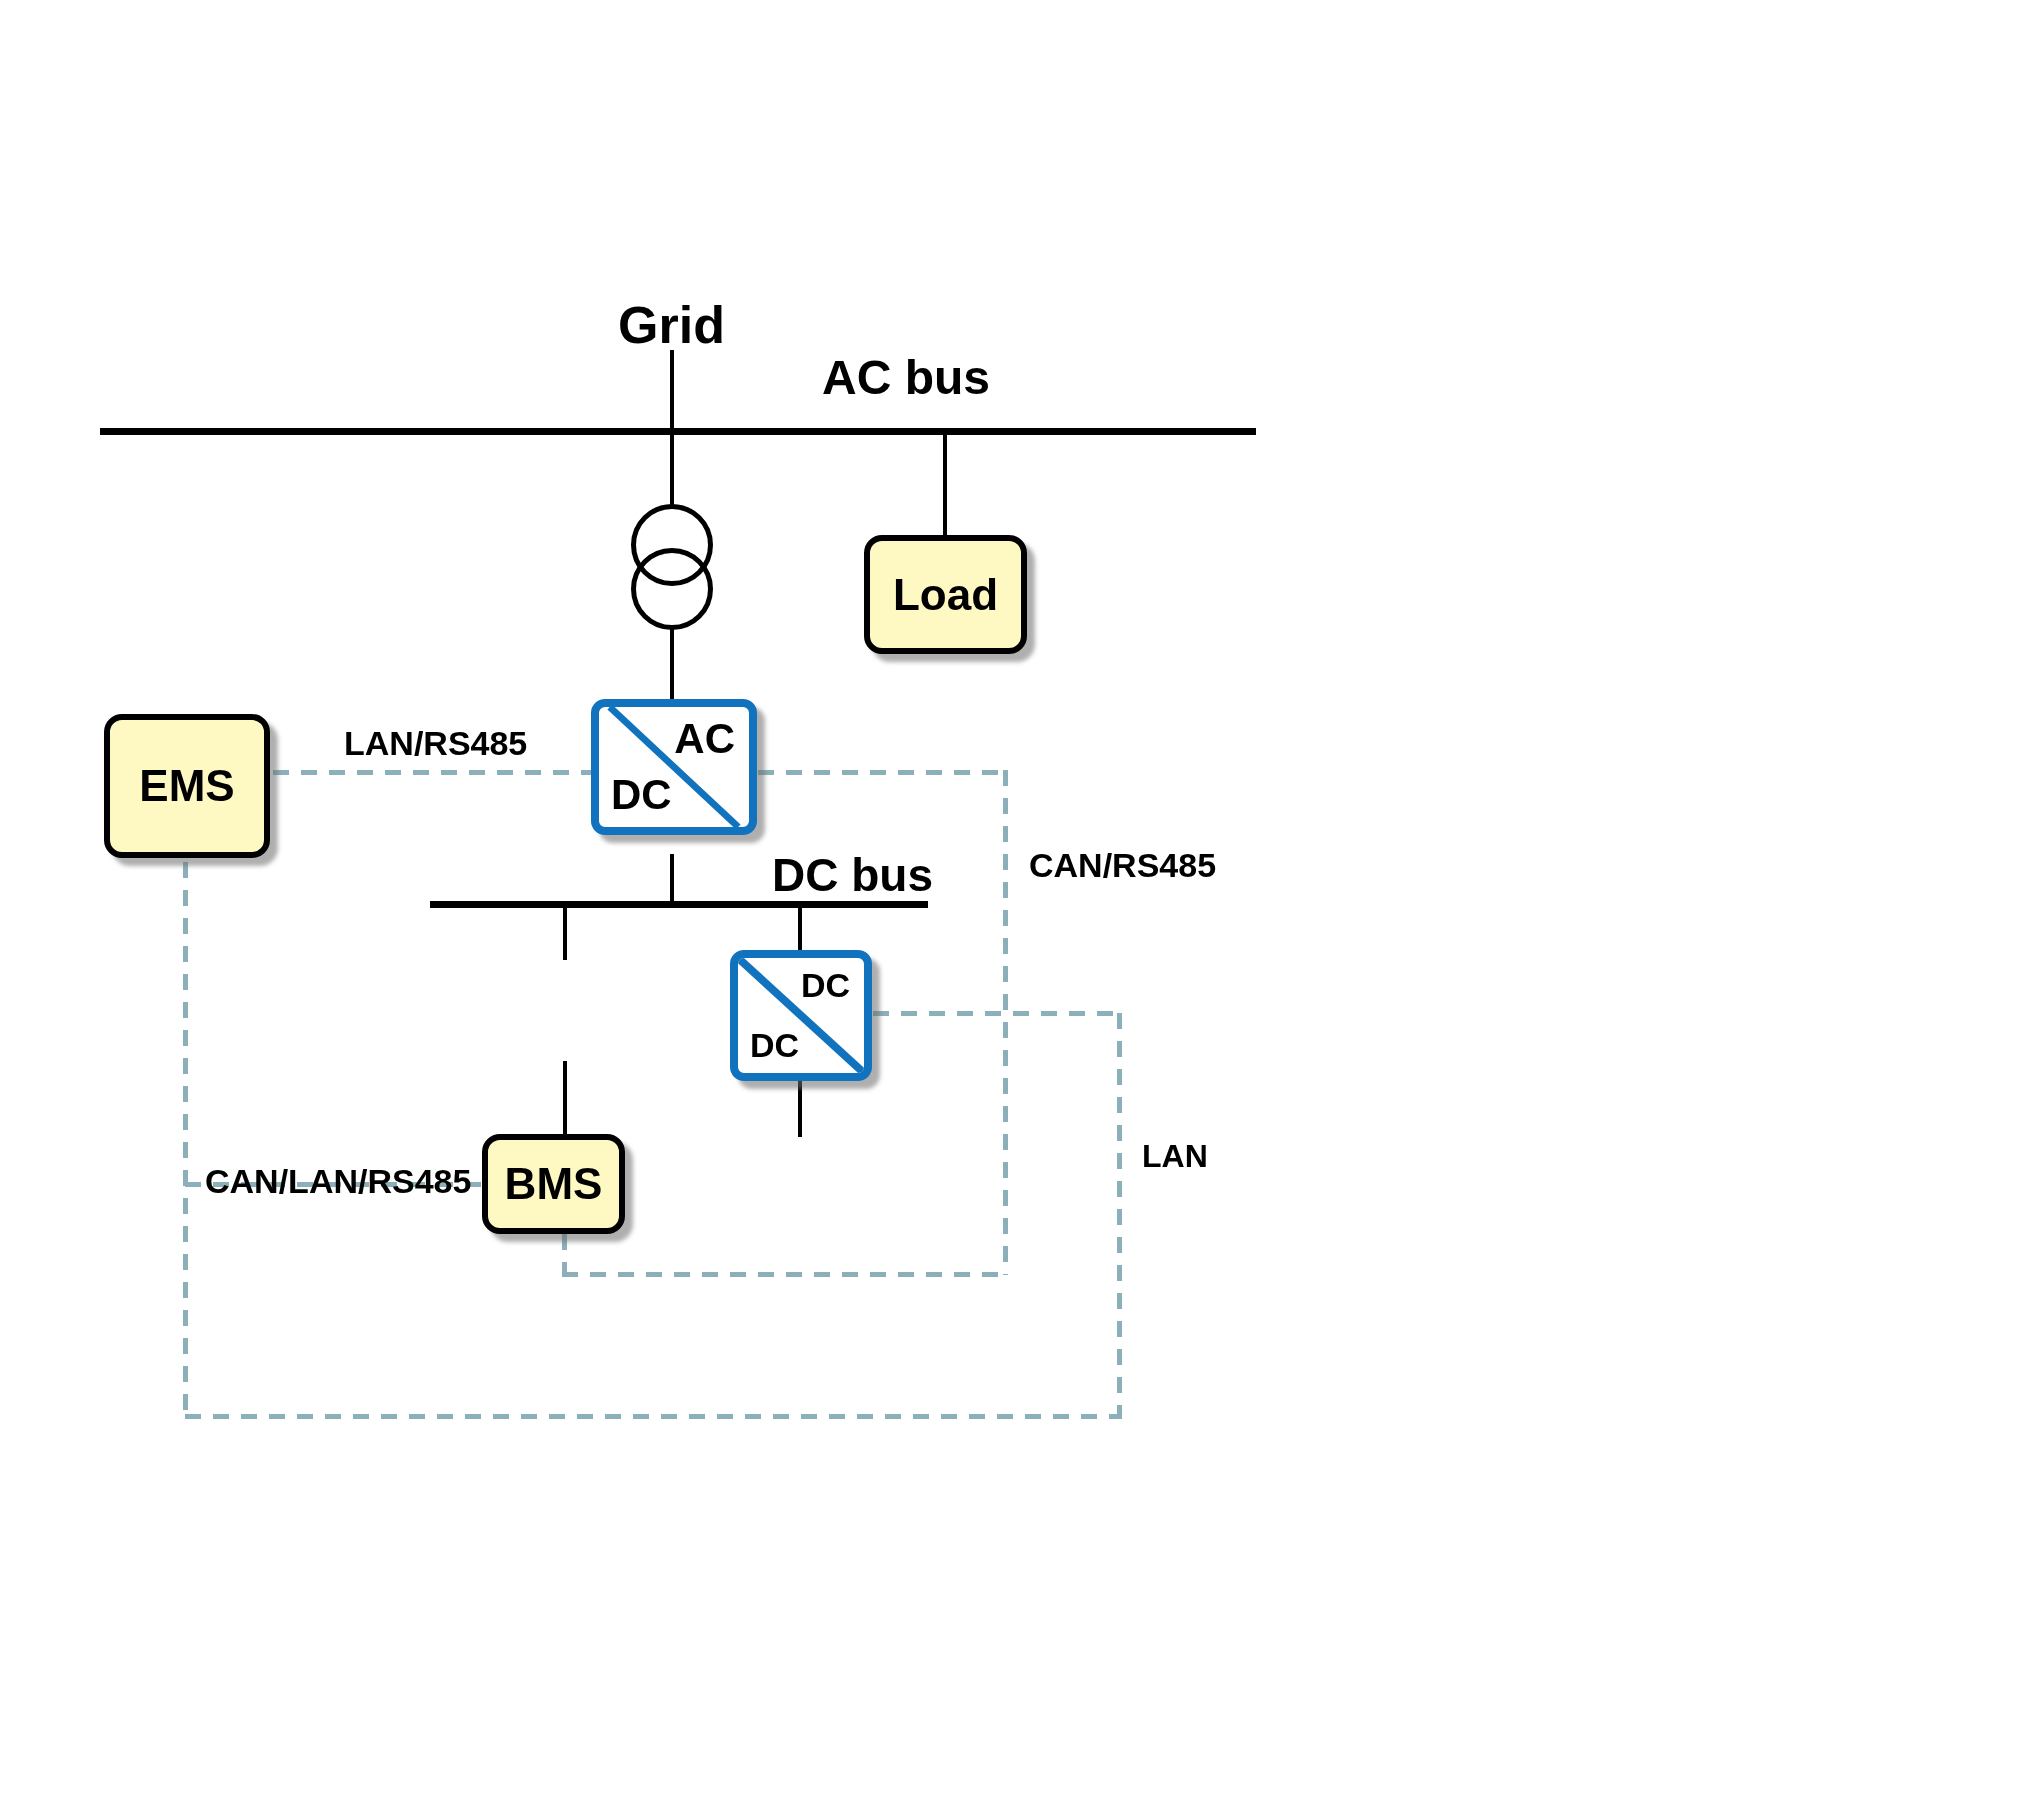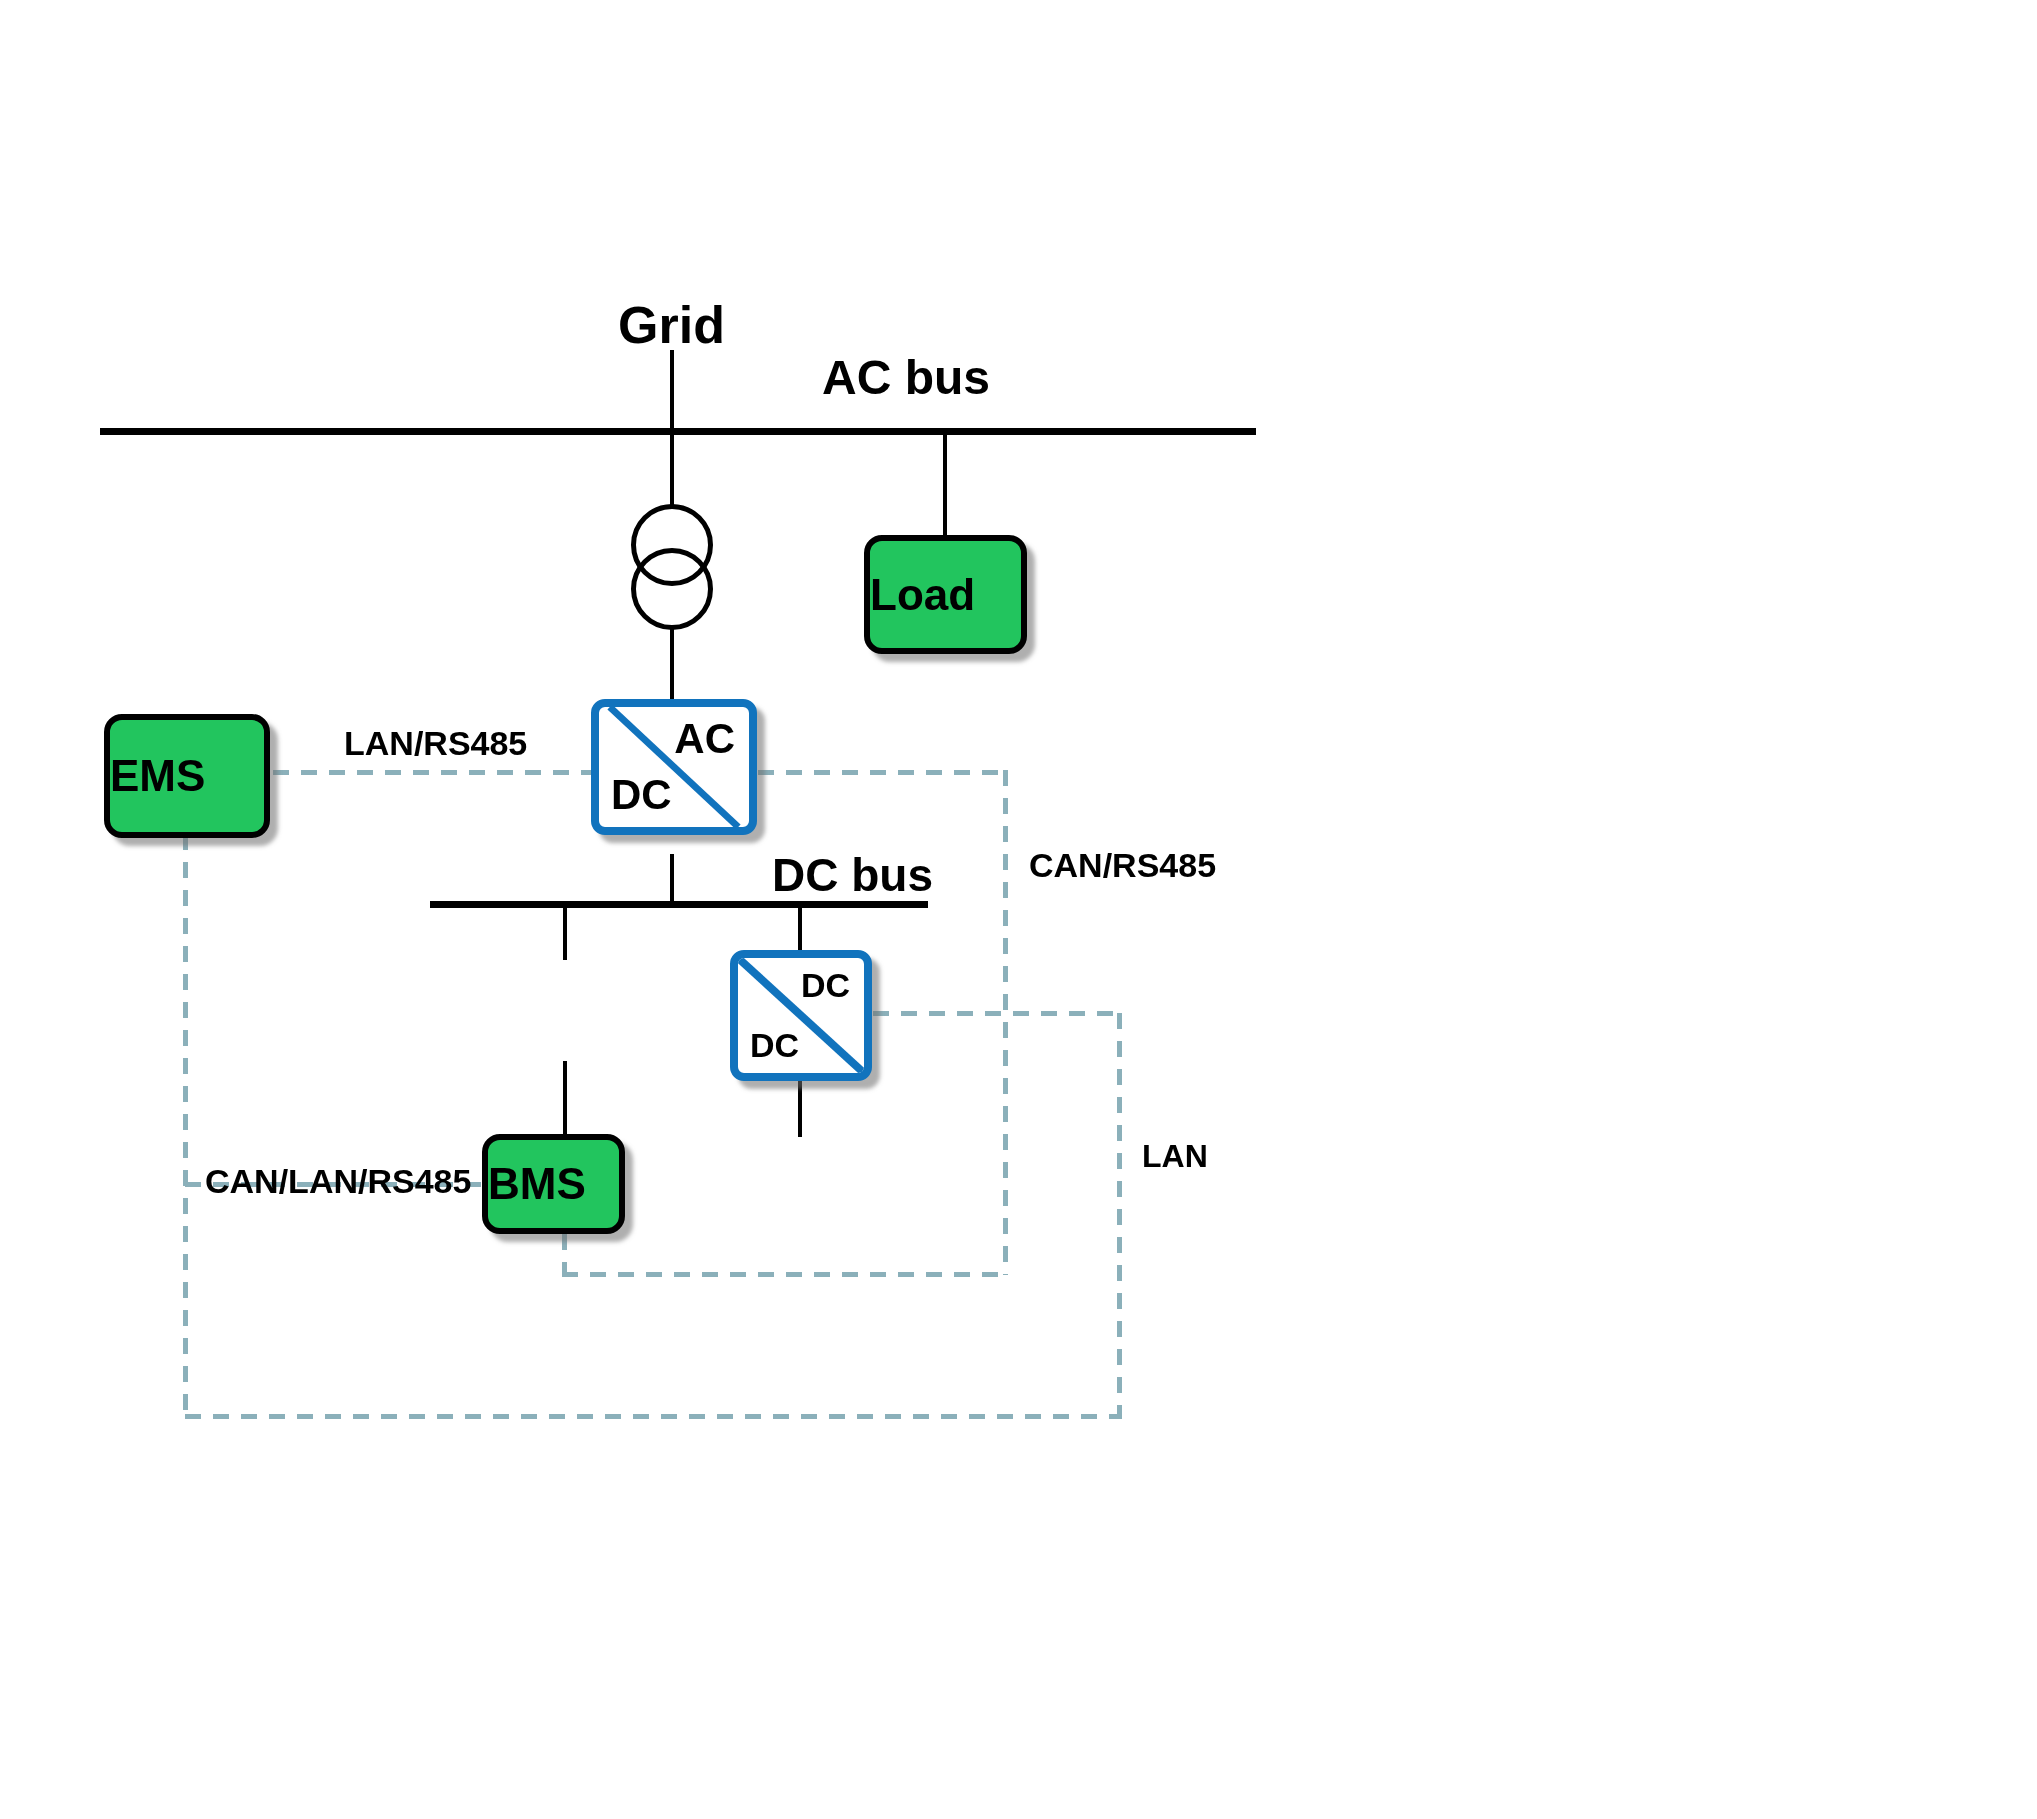--- a/index.html
+++ b/index.html
@@ -28,25 +28,25 @@
     background: repeating-linear-gradient(180deg,
       var(--dashed-teal, #8bb0ba) 0 16px, transparent 16px 28px);
   }
 
   
   .bus { position: absolute; background: #000000; height: 7px; }
 
   
   .node {
     position: absolute;
-    background: #22c55e;
+    background: #fef9c3;
     border: 6px solid #000000;
     border-radius: 18px;
     box-shadow: 8px 8px 4px rgba(110,110,110,0.55);
-    display: flex; align-items: center; 
+    display: flex; align-items: center; justify-content: center;
     font-weight: bold; font-size: 44px; color: #000;
     white-space: nowrap;
   }
 
   
   .conv {
     position: absolute;
     background: #ffffff;
     border: 8px solid var(--converter-blue, #1173bd);
     border-radius: 14px;
@@ -104,21 +104,21 @@
   <div class="dash-v" style="left:1117px; top:1013px; height:406px;"></div>
   <div class="dash-h" style="left:873px; top:1011px; width:249px;"></div>
 
   <div class="xf-circle" style="left:631px; top:504px;"></div>
   <div class="xf-circle" style="left:631px; top:548px;"></div>
 
   <div class="node" style="left:864px; top:535px; width:163px; height:119px;">
     <span>Load</span>
   </div>
 
-  <div class="node" style="left:104px; top:714px; width:166px; height:124px;">
+  <div class="node" style="left:104px; top:714px; width:166px; height:144px;">
     <span>EMS</span>
   </div>
 
 
   <div class="node" style="left:482px; top:1134px; width:143px; height:100px;">
     <span>BMS</span>
   </div>
 
 
   <div class="conv" style="left:591px; top:699px; width:166px; height:136px;">

